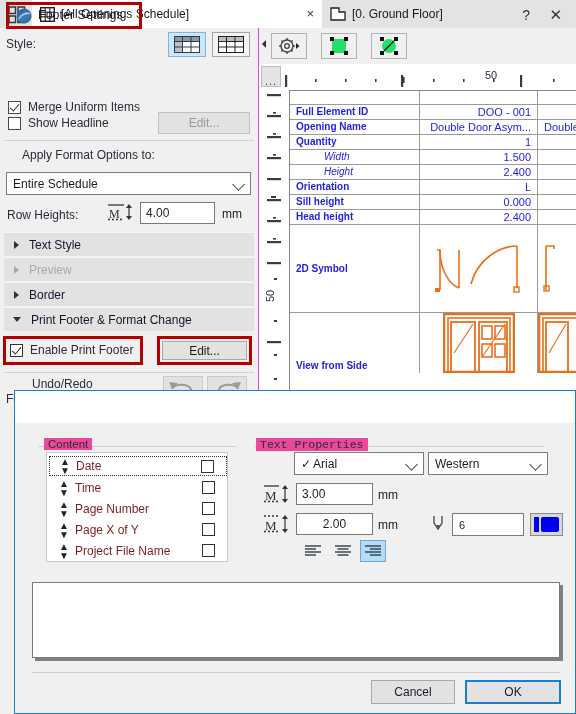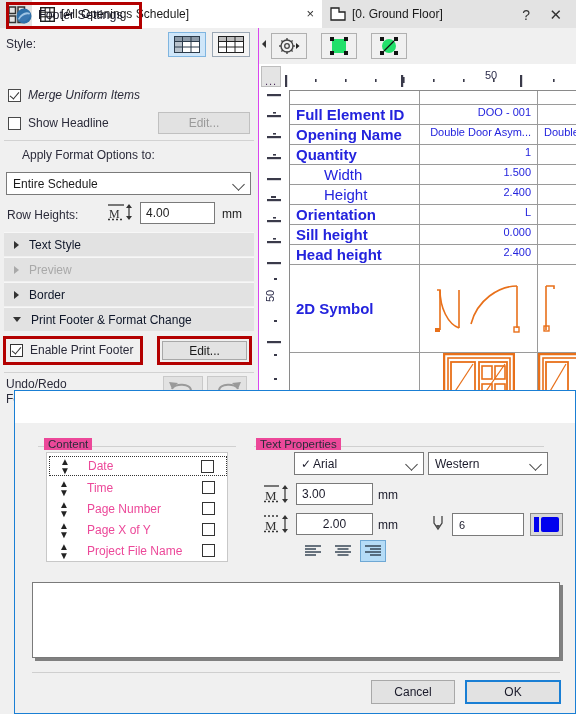--- a/index.html
+++ b/index.html
@@ -14,33 +14,33 @@
   #tabbar .gridbtn{position:absolute;left:4px;top:4px;width:26px;height:22px;display:flex;align-items:center;justify-content:center;}
   .tab{position:absolute;top:0;height:28px;display:flex;align-items:center;gap:6px;padding:0 8px;box-sizing:border-box;}
   .tab.active{background:#ffffff;}
   .tab .tablabel{font-size:12px;color:#1a1a1a;white-space:nowrap;}
   .tab .closex{position:absolute;font-size:13px;color:#333;cursor:default;}
   #tab1{left:32px;width:290px;}
   #tab1 .closex{right:8px;top:6px;}
   #tab2{left:322px;width:250px;background:#e3e3e3;}
 
   
-  #leftpanel{position:absolute;left:0;top:28px;width:258px;height:686px;background:#f0f0f0;border-right:1px solid #d946ef;}
+  #leftpanel{position:absolute;left:0;top:28px;width:258px;height:686px;background:#f0f0f0;border-right:1px solid #d946ef;text-align:right;}
   .lbl{color:#2b2b3a;font-size:12px;}
   #stylerow{position:absolute;left:0;top:0;width:258px;height:34px;}
   #stylerow .lbl{position:absolute;left:6px;top:9px;}
   .stylebtn{position:absolute;top:4px;width:38px;height:25px;border:1px solid #9aa7b4;box-sizing:border-box;display:flex;align-items:center;justify-content:center;background:#f4f4f4;}
   .stylebtn.sel{background:#cfe6f9;border-color:#7fb5e0;}
   #styleA{left:168px;} #styleB{left:212px;}
 
   .chkrow{position:absolute;left:8px;display:flex;align-items:center;gap:7px;}
   .cbx{width:13px;height:13px;border:1px solid #4a4a4a;background:#fff;box-sizing:border-box;position:relative;flex:0 0 auto;}
   .cbx.checked::after{content:"";position:absolute;left:3px;top:0px;width:4px;height:8px;border:solid #333;border-width:0 1.6px 1.6px 0;transform:rotate(40deg);}
   .cbx.dark{border-color:#333;}
-  #chk-merge{top:60px;font-style:italic;}
+  #chk-merge{top:72px;}
   #chk-headline{top:88px;}
   #editbtn-top{position:absolute;left:158px;top:84px;width:92px;height:22px;background:#e2e2e2;border:1px solid #c0c0c0;color:#9a9a9a;display:flex;align-items:center;justify-content:center;font-size:12px;box-sizing:border-box;}
   .hr{position:absolute;left:4px;width:250px;height:1px;background:#d2d2d2;}
   #hr1{top:112px;}
   #applylbl{position:absolute;left:22px;top:120px;}
   #combo-apply{position:absolute;left:6px;top:144px;width:245px;height:23px;background:#fff;border:1px solid #7a7a7a;box-sizing:border-box;display:flex;align-items:center;padding:0 6px;font-size:12px;color:#1a1a1a;}
   #combo-apply .chev{position:absolute;right:7px;top:7px;width:8px;height:8px;border-right:1.4px solid #444;border-bottom:1.4px solid #444;transform:rotate(45deg);}
   #rowh-lbl{position:absolute;left:7px;top:180px;}
   #rowh-icon{position:absolute;left:105px;top:174px;width:32px;height:20px;}
   #rowh-input{position:absolute;left:140px;top:174px;width:75px;height:22px;background:#fff;border:1px solid #7a7a7a;box-sizing:border-box;display:flex;align-items:center;padding:0 5px;font-size:12px;}
@@ -66,23 +66,23 @@
   
   #schedwrap{position:absolute;left:259px;top:64px;width:317px;height:327px;background:#fff;overflow:hidden;}
   #corner{position:absolute;left:2px;top:2px;width:20px;height:21px;background:#e4e4e4;border:1px solid #bdbdbd;box-sizing:border-box;display:flex;align-items:flex-end;justify-content:center;font-size:11px;color:#4a2a5a;letter-spacing:1px;line-height:10px;}
   #hruler{position:absolute;left:24px;top:2px;height:21px;right:0;background:#fff;}
   #vruler{position:absolute;left:2px;top:24px;width:20px;bottom:0;background:#fff;}
   #rulerlbl-h{position:absolute;left:202px;top:3px;font-size:11px;color:#2b2b4a;}
   #rulerlbl-v{position:absolute;left:3px;top:214px;font-size:11px;color:#2b2b4a;transform:rotate(-90deg);transform-origin:left top;}
 
   #tablearea{position:absolute;left:30px;top:26px;right:-10px;bottom:0;border:1px solid #8a8a8a;background:#fff;box-sizing:border-box;}
   .trow{display:flex;border-bottom:1px solid #9a9a9a;box-sizing:border-box;}
-  .tc-lbl{width:130px;flex:0 0 auto;border-right:1px solid #9a9a9a;box-sizing:border-box;font-size:15px;color:#2323dd;padding:1px 0 1px 6px;white-space:nowrap;overflow:hidden;}
+  .tc-lbl{width:130px;flex:0 0 auto;border-right:1px solid #9a9a9a;box-sizing:border-box;font-size:10px;color:#2323dd;padding:1px 0 1px 6px;white-space:nowrap;overflow:hidden;}
   .tc-lbl.bold{font-weight:bold;}
-  .tc-lbl.ind{padding-left:34px;}
+  .tc-lbl.ind{padding-left:34px;font-style:italic;}
   .tc-val{width:118px;flex:0 0 auto;border-right:1px solid #9a9a9a;box-sizing:border-box;font-size:11px;color:#2323dd;text-align:right;padding:1px 6px 1px 0;white-space:nowrap;overflow:hidden;}
   .tc-val2{width:80px;flex:0 0 auto;box-sizing:border-box;font-size:11px;color:#2323dd;padding:1px 0 1px 6px;white-space:nowrap;overflow:hidden;}
   .rowblank{height:14px;}
   .rowsym{height:88px;}
   .rowside{height:60px;}
   .symcell{width:118px;flex:0 0 auto;border-right:1px solid #9a9a9a;box-sizing:border-box;display:flex;align-items:center;justify-content:center;overflow:hidden;}
   .symcell2{width:80px;flex:0 0 auto;box-sizing:border-box;display:flex;align-items:center;justify-content:flex-start;overflow:hidden;}
   .symlabel{display:flex;align-items:center;font-weight:bold;}
 
   
@@ -96,21 +96,21 @@
 
   .grp{position:absolute;box-sizing:border-box;}
   .grpline{position:absolute;left:0;height:1px;background:#d0d0d0;}
   .grptitle{position:absolute;top:-8px;background:#ec4899;padding:0 4px;font-size:11.5px;color:#2b2b3a;}
 
   #content-grp{left:38px;top:446px;width:198px;height:120px;}
   #contentbox{position:absolute;left:46px;top:452px;width:182px;height:110px;background:#fff;border:1px solid #c8c8c8;box-sizing:border-box;}
   .citem{position:absolute;left:2px;width:178px;height:20px;display:flex;align-items:center;box-sizing:border-box;}
   .citem.focus{border:1px dotted #333;}
   .citem .updn{margin-left:10px;width:8px;font-size:10px;color:#222;text-align:center;line-height:9px;}
-  .citem .cname{margin-left:20px;font-size:12px;color:#ec4899;}
+  .citem .cname{margin-left:8px;font-size:12px;color:#7f1d1d;}
   .citem .cbx2{position:absolute;right:12px;top:3px;width:13px;height:13px;border:1px solid #333;background:#fff;box-sizing:border-box;}
 
   #tp-grp{left:254px;top:446px;width:290px;height:120px;}
   #fontsel{position:absolute;left:294px;top:452px;width:130px;height:23px;background:#fff;border:1px solid #7a7a7a;box-sizing:border-box;display:flex;align-items:center;padding:0 6px;font-size:12px;color:#1a1a2a;}
   #scriptsel{position:absolute;left:428px;top:452px;width:120px;height:23px;background:#fff;border:1px solid #7a7a7a;box-sizing:border-box;display:flex;align-items:center;padding:0 6px;font-size:12px;color:#1a1a2a;}
   .selchev{position:absolute;right:7px;top:7px;width:8px;height:8px;border-right:1.4px solid #444;border-bottom:1.4px solid #444;transform:rotate(45deg);}
   .sizeinput{position:absolute;width:77px;height:22px;background:#fff;border:1px solid #7a7a7a;box-sizing:border-box;display:flex;align-items:center;padding:0 5px;font-size:12px;color:#1a1a2a;}
   #size1{left:296px;top:483px;} #size2{left:296px;top:513px;justify-content:center;}
   .unitmm{position:absolute;font-size:12px;color:#1a1a2a;}
   #mm1{left:378px;top:488px;} #mm2{left:378px;top:518px;}
@@ -503,21 +503,21 @@
   </div>
   <div class="citem" style="top:88px;">
     <span class="updn">▲<br>▼</span>
     <span class="cname">Project File Name</span>
     <span class="cbx2"></span>
   </div>
 </div>
 
 <div id="tp-grp" class="grp">
   <div class="grpline" style="top:0;width:290px;"></div>
-  <div class="grptitle" style="left:2px;">Text Properties</div>
+  <div class="grptitle" style="left:2px;font-family:Liberation Mono, monospace;">Text Properties</div>
 </div>
 <div id="fontsel">
   <span style="margin-right:2px;font-weight:bold;">✓</span>
   <span>Arial</span>
   <span class="selchev"></span>
 </div>
 <div id="scriptsel">
   <span>Western</span>
   <span class="selchev"></span>
 </div>

